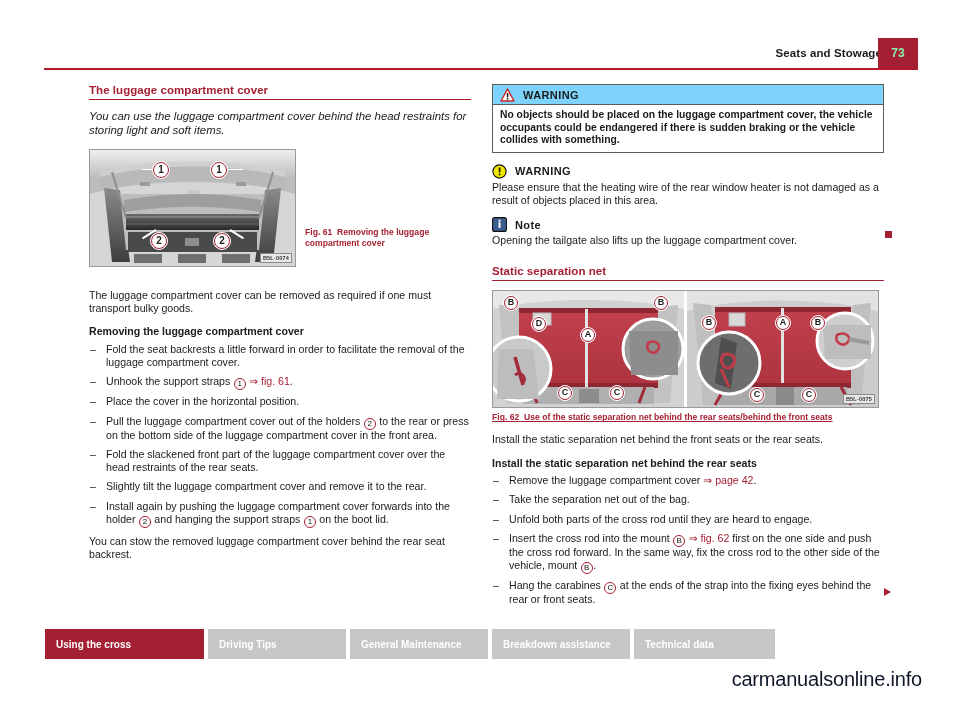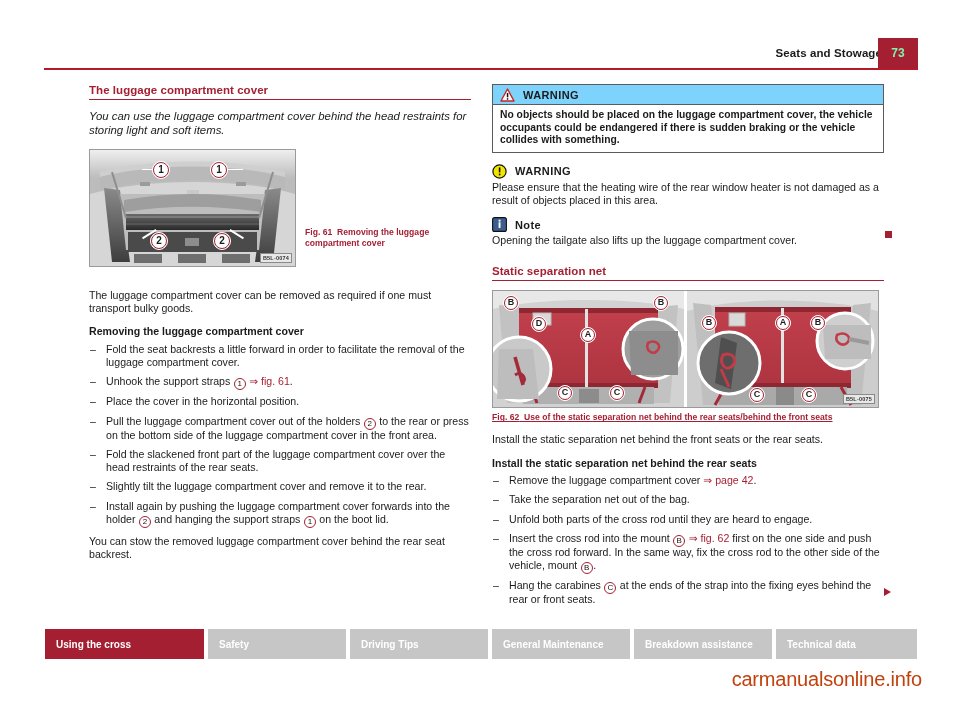--- a/index.html
+++ b/index.html
@@ -272,21 +272,21 @@
     padding-left: 11px;
     margin-right: 2px;
     border: 1px solid #ffffff;
   }
   .nav-tab:last-child { margin-right: 0; }
   .nav-tab.active { background: #a51f32; }
   #watermark {
     position: absolute;
     right: 38px;
     top: 668px;
-    color: #c2410c;
+    color: #0f172a;
     font-size: 20px;
     letter-spacing: -.2px;
     font-family: "Liberation Sans", sans-serif;
   }
 </style>
 </head>
 <body>
 
 <div id="page-header">
   <div id="header-rule"></div>
@@ -536,23 +536,20 @@
 
 <div class="end-marker" style="left:884px; top:230px;"></div>
 
 <div class="cont-arrow" style="left:884px; top:588px;"></div>
 
 <div id="footer-nav">
   <div class="nav-tab active" style="width:161px;">
     <span>Using the cross</span>
   </div>
   <div class="nav-tab" style="width:140px;">
-    <span>Safety</span>
-  </div>
-  <div class="nav-tab" style="width:140px;">
     <span>Driving Tips</span>
   </div>
   <div class="nav-tab" style="width:140px;">
     <span>General Maintenance</span>
   </div>
   <div class="nav-tab" style="width:140px;">
     <span>Breakdown assistance</span>
   </div>
   <div class="nav-tab" style="width:143px;">
     <span>Technical data</span>

